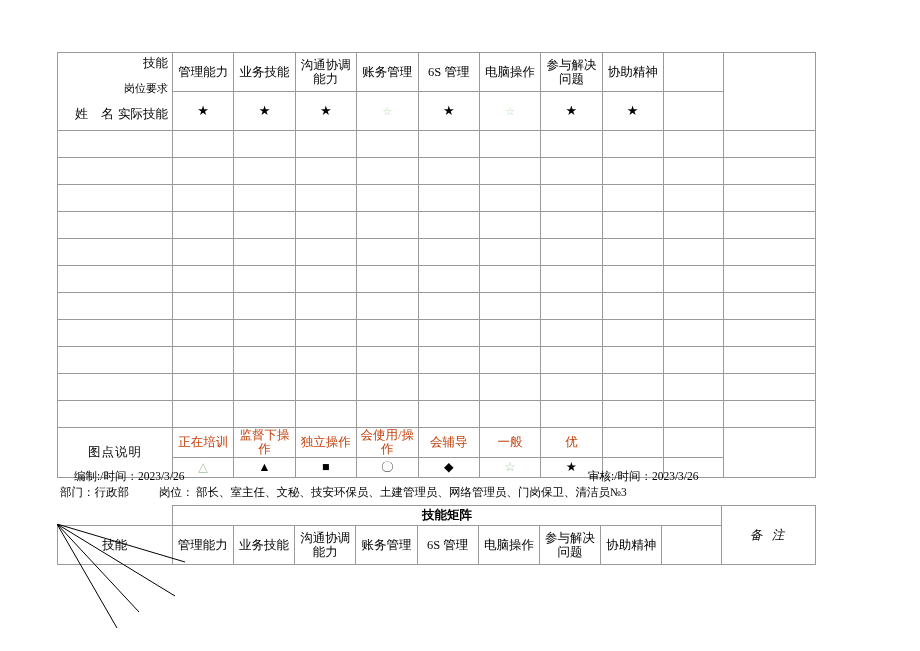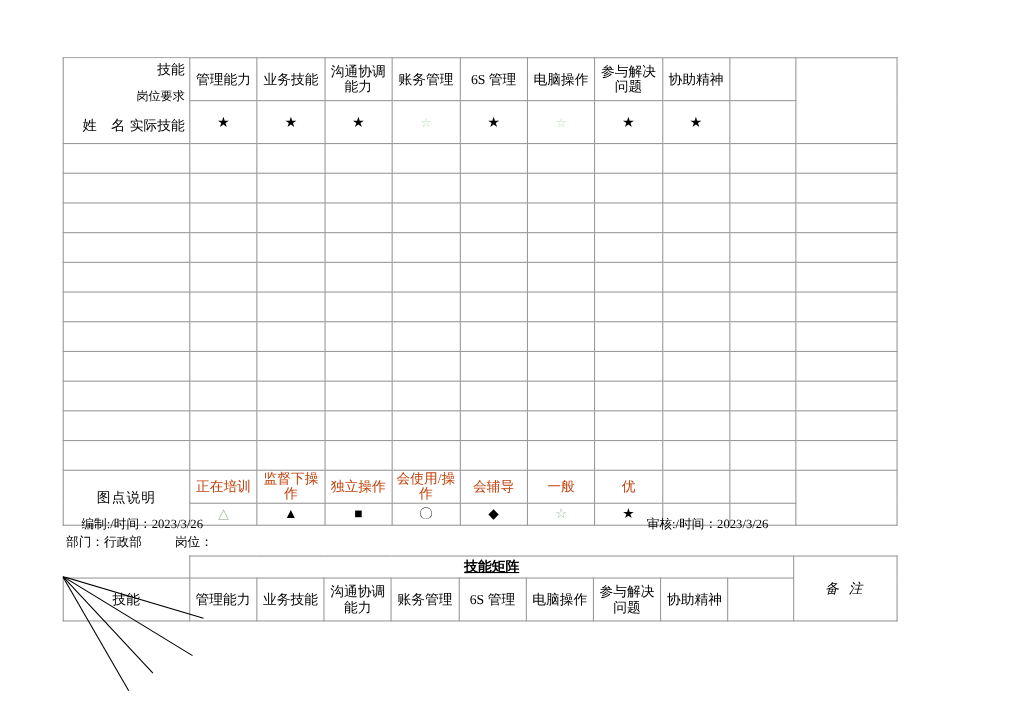--- a/index.html
+++ b/index.html
@@ -146,21 +146,20 @@
     overflow: hidden;
   }
   .t2-title {
     height: 19px;
     font-size: 14px;
     font-weight: bold;
     background: #ccf5cc;
     text-align: center;
     border-left: 1px solid #9a9a9a;
     border-right: 1px solid #9a9a9a;
-    text-decoration: underline;
   }
   .t2-corner {
     position: relative;
     height: 38px;
     text-align: right;
     vertical-align: bottom;
     padding: 0 3px 6px 0;
   }
   .t2-hdr { height: 38px; padding: 1px 2px; }
   .t2-remark {
@@ -403,20 +402,21 @@
         </tr>
 
       </tbody>
     </table>
   </div>
 
   <div class="meta meta-prep">编制:/时间：2023/3/26</div>
   <div class="meta meta-check">审核:/时间：2023/3/26</div>
   <div class="meta meta-dept">部门：行政部</div>
   <div class="meta meta-post">岗位：</div>
+  <div class="meta meta-postlist">部长、室主任、文秘、技安环保员、土建管理员、网络管理员、门岗保卫、清洁员№3</div>
 
   <div class="matrix2-wrap">
     <table class="matrix2">
       <colgroup>
         <col class="col-corner">
         <col class="col-skill">
           <col class="col-skill">
           <col class="col-skill">
           <col class="col-skill">
         <col class="col-skill">

